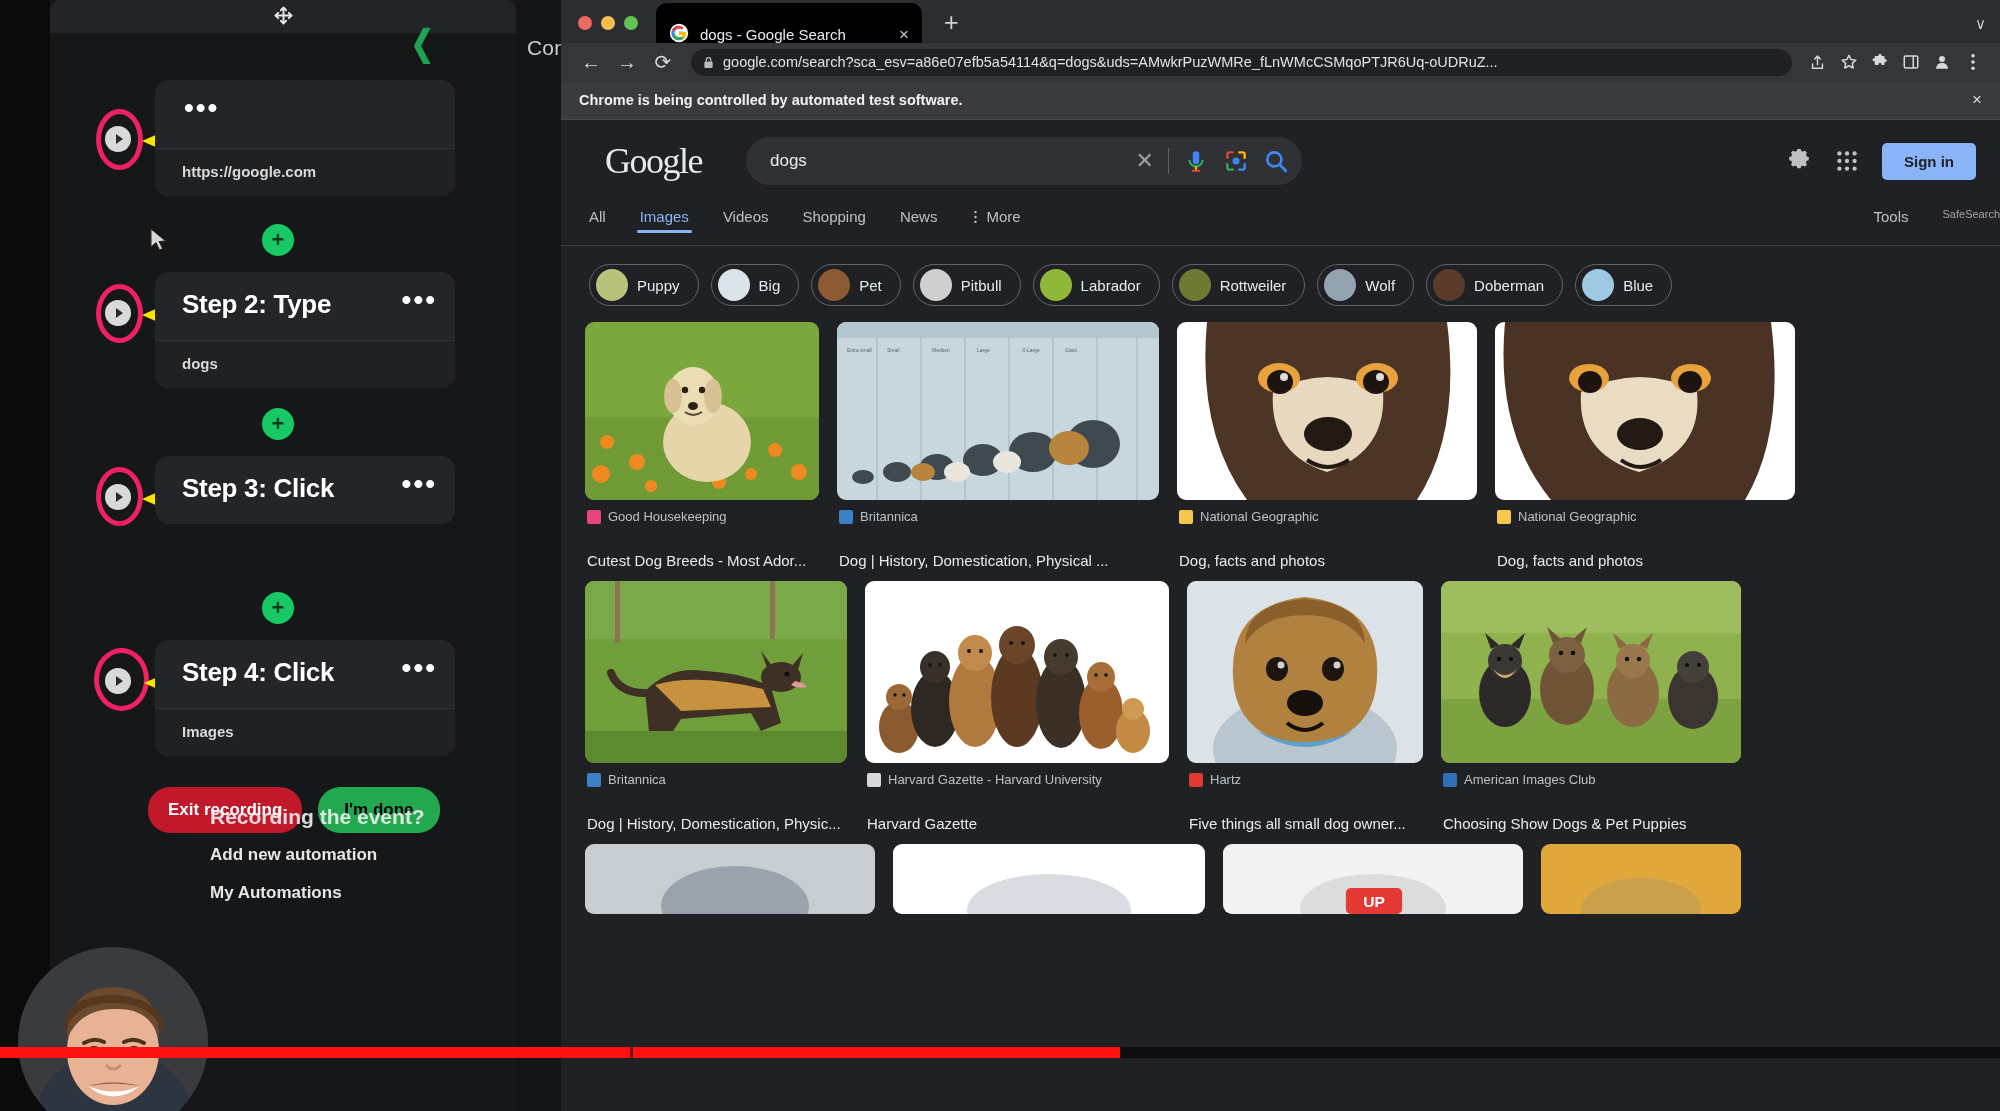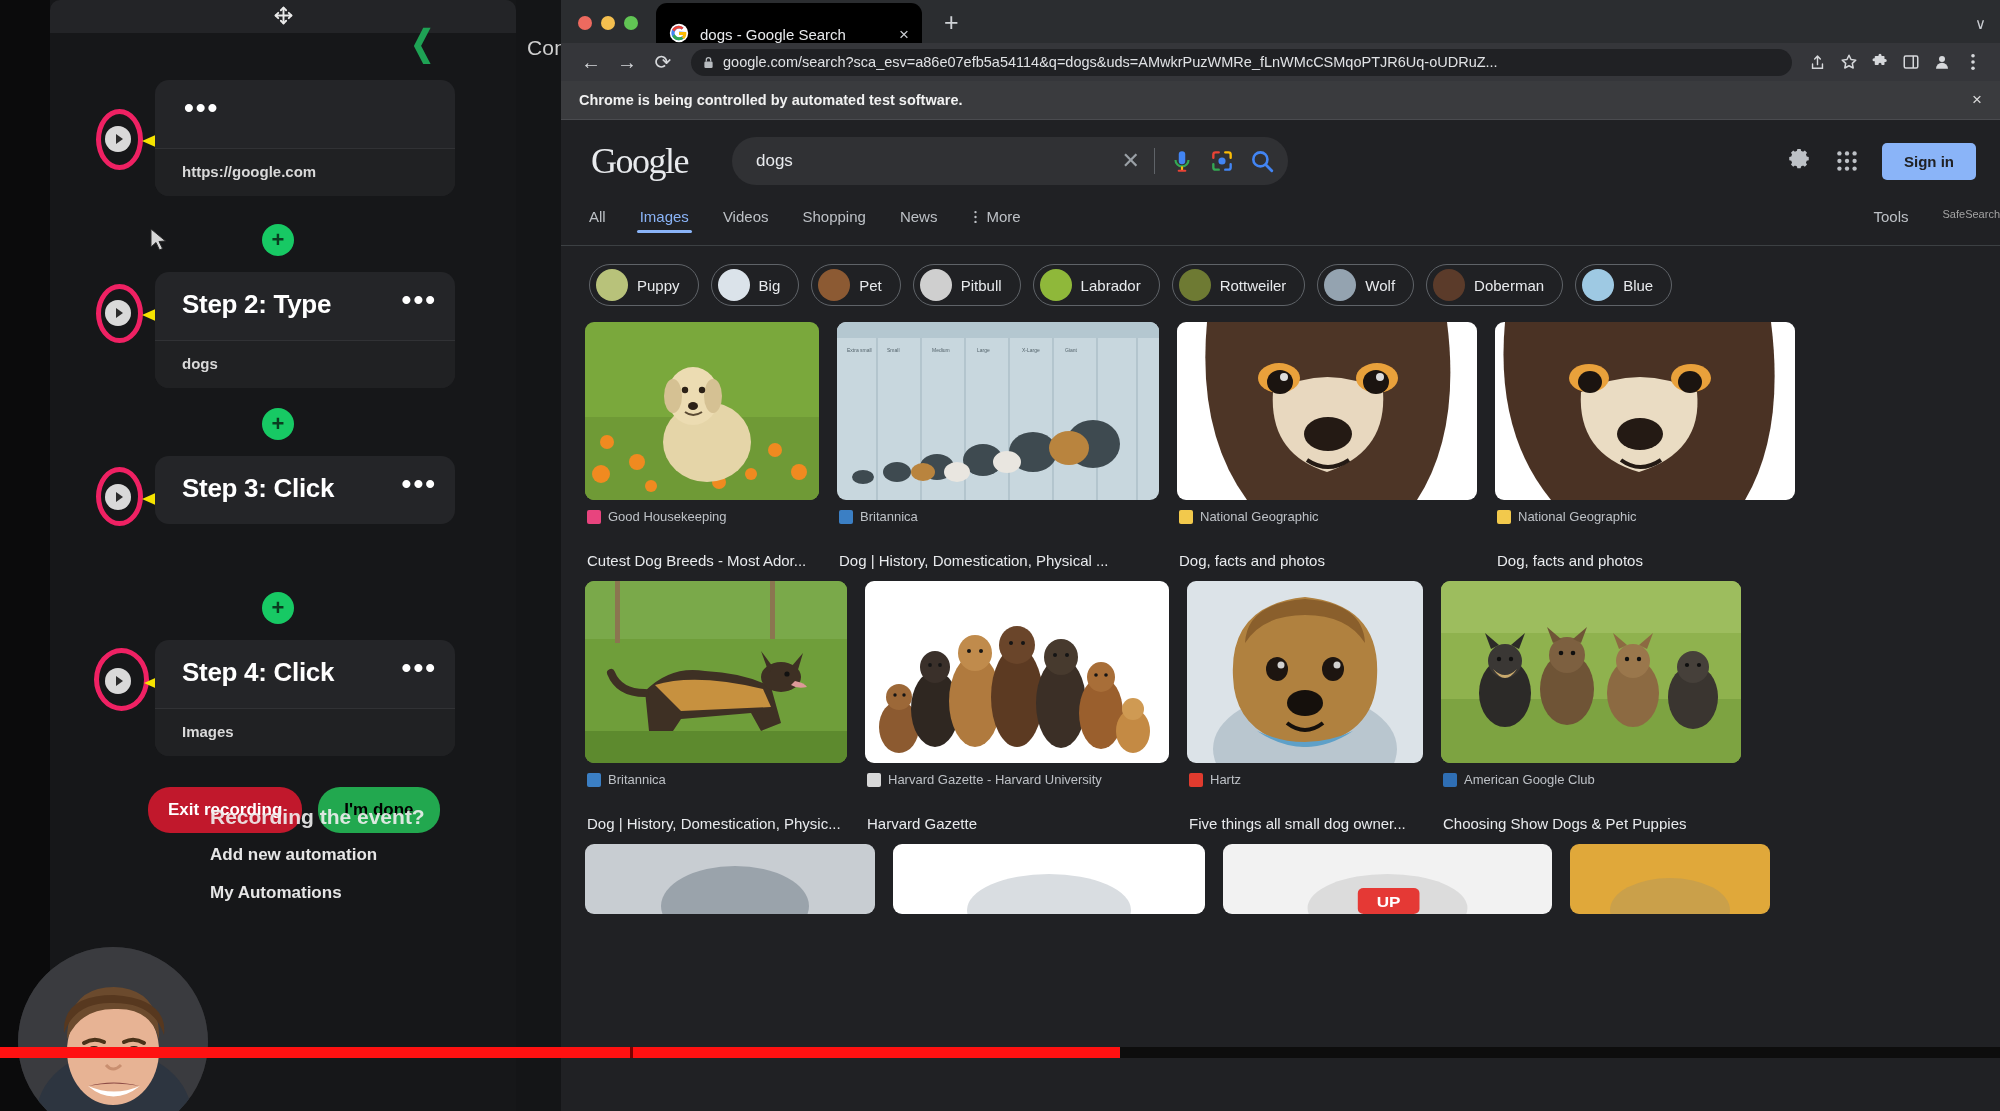--- a/index.html
+++ b/index.html
@@ -247,21 +247,21 @@
     position: absolute; left: 0; top: 120px; width: 1439px; height: 991px;
     background: #202124; overflow: hidden;
   }
   .g-header {
     position: relative; height: 82px;
     display: flex; align-items: center; padding: 0 24px 0 28px; gap: 0;
   }
   .g-logo {
     font-size: 36px; font-weight: 400; letter-spacing: -1.5px;
     color: #e8eaed; font-family: "Liberation Serif", serif;
-    margin-right: 44px; margin-left: 2px;
+    margin-right: 44px; margin-left: 16px;
   }
   .g-searchbar {
     width: 556px; height: 48px; background: #303134; border-radius: 24px;
     display: flex; align-items: center; padding: 0 13px 0 24px; gap: 14px;
   }
   .g-query { flex: 1; color: #e8eaed; font-size: 17px; }
   .g-clear { color: #9aa0a6; font-size: 22px; cursor: pointer; }
   .g-divider { width: 1px; height: 26px; background: #5f6368; }
   .g-hicon { width: 26px; height: 26px; cursor: pointer; flex: 0 0 26px; }
   .g-right { margin-left: auto; display: flex; align-items: center; gap: 22px; }
@@ -878,40 +878,40 @@
                 <circle cx="120" cy="72" r="2.3"></circle>
                   <circle cx="132" cy="72" r="2.3"></circle>
                 <circle cx="186" cy="78" r="2.2"></circle>
                   <circle cx="198" cy="78" r="2.2"></circle>
                 <circle cx="246" cy="84" r="2.1"></circle>
                   <circle cx="258" cy="84" r="2.1"></circle>
               </g>
             </svg>
             <div class="img-meta">
               <span class="src-badge" style="background:#2f6fb5"></span>
-              <span class="src-name">American Google Club</span>
+              <span class="src-name">American Images Club</span>
             </div>
             <div class="img-caption">Choosing Show Dogs &amp; Pet Puppies</div>
           </div>
         </div>
 
         <div class="img-row">
           <div class="img-cell" style="width:290px;">
             <svg class="img-thumb" height="70" viewBox="0 0 290 70" preserveAspectRatio="none">
               <rect width="290" height="70" fill="#c8cdd2"></rect>
               <ellipse cx="150" cy="62" rx="74" ry="40" fill="#9aa3ab"></ellipse>
             </svg>
           </div>
           <div class="img-cell" style="width:312px;">
             <svg class="img-thumb" height="70" viewBox="0 0 312 70" preserveAspectRatio="none">
               <rect width="312" height="70" fill="#ffffff"></rect>
               <ellipse cx="156" cy="66" rx="82" ry="36" fill="#d9dde1"></ellipse>
             </svg>
           </div>
-          <div class="img-cell" style="width:329px;">
+          <div class="img-cell" style="width:300px;">
             <svg class="img-thumb" height="70" viewBox="0 0 288 70" preserveAspectRatio="none">
               <rect width="288" height="70" fill="#f2f2f2"></rect>
               <ellipse cx="144" cy="64" rx="70" ry="34" fill="#dcdcdc"></ellipse>
               <rect x="118" y="44" width="54" height="26" rx="5" fill="#e53935"></rect>
               <text x="145" y="63" font-size="15" font-weight="700" fill="#ffffff" text-anchor="middle" font-family="Liberation Sans, sans-serif">UP</text>
             </svg>
           </div>
           <div class="img-cell" style="width:200px;">
             <svg class="img-thumb" height="70" viewBox="0 0 200 70" preserveAspectRatio="none">
               <rect width="200" height="70" fill="#e0a83a"></rect>

